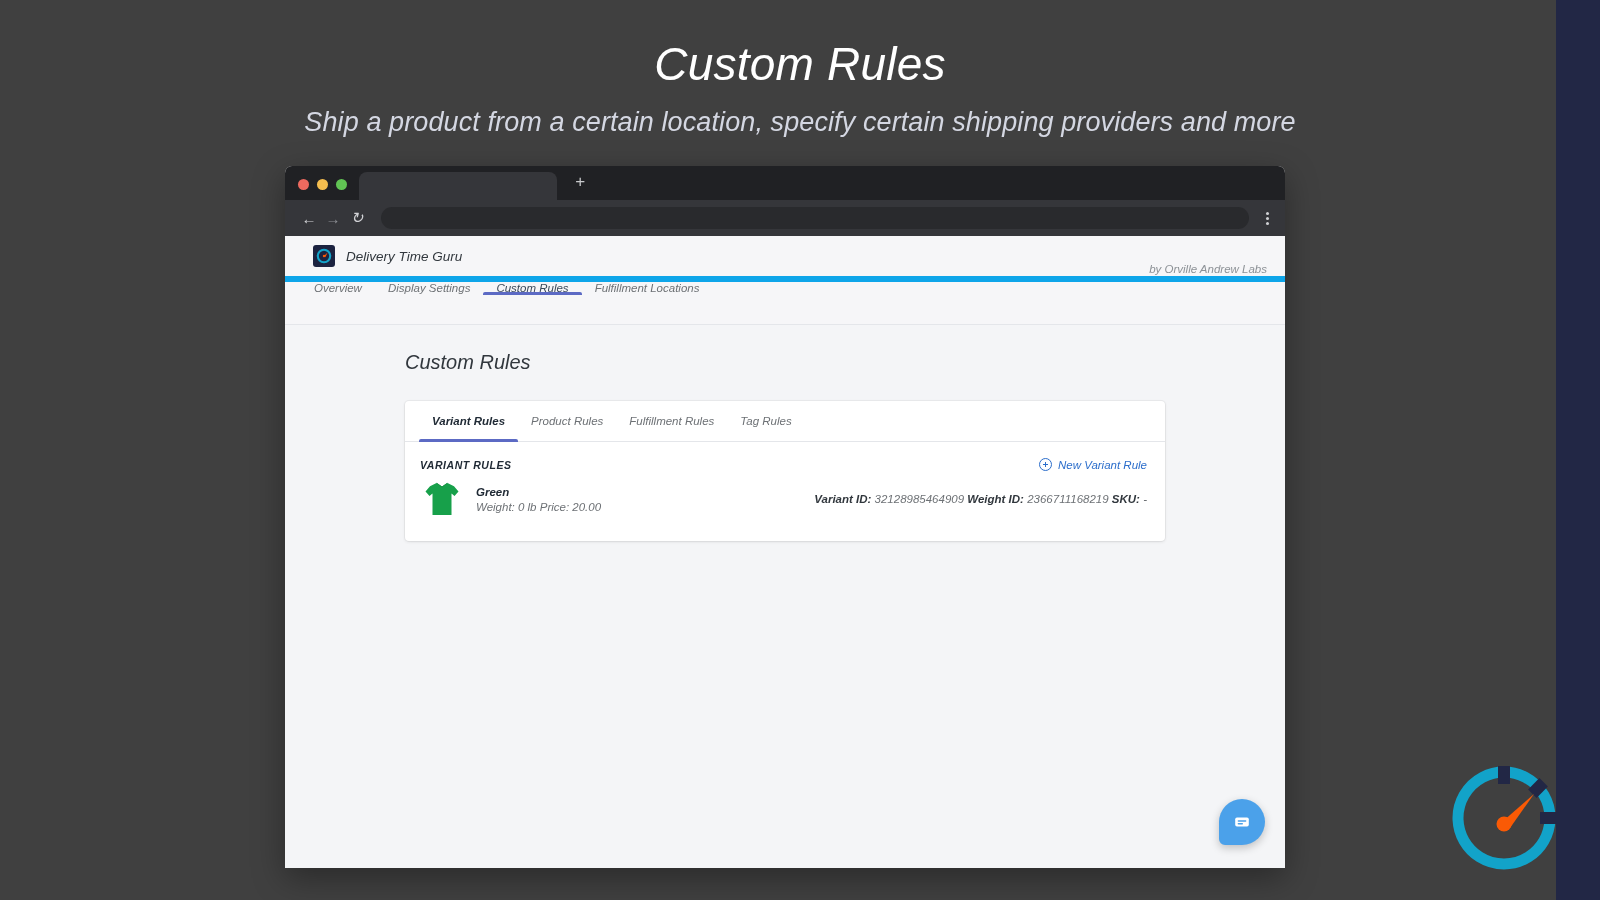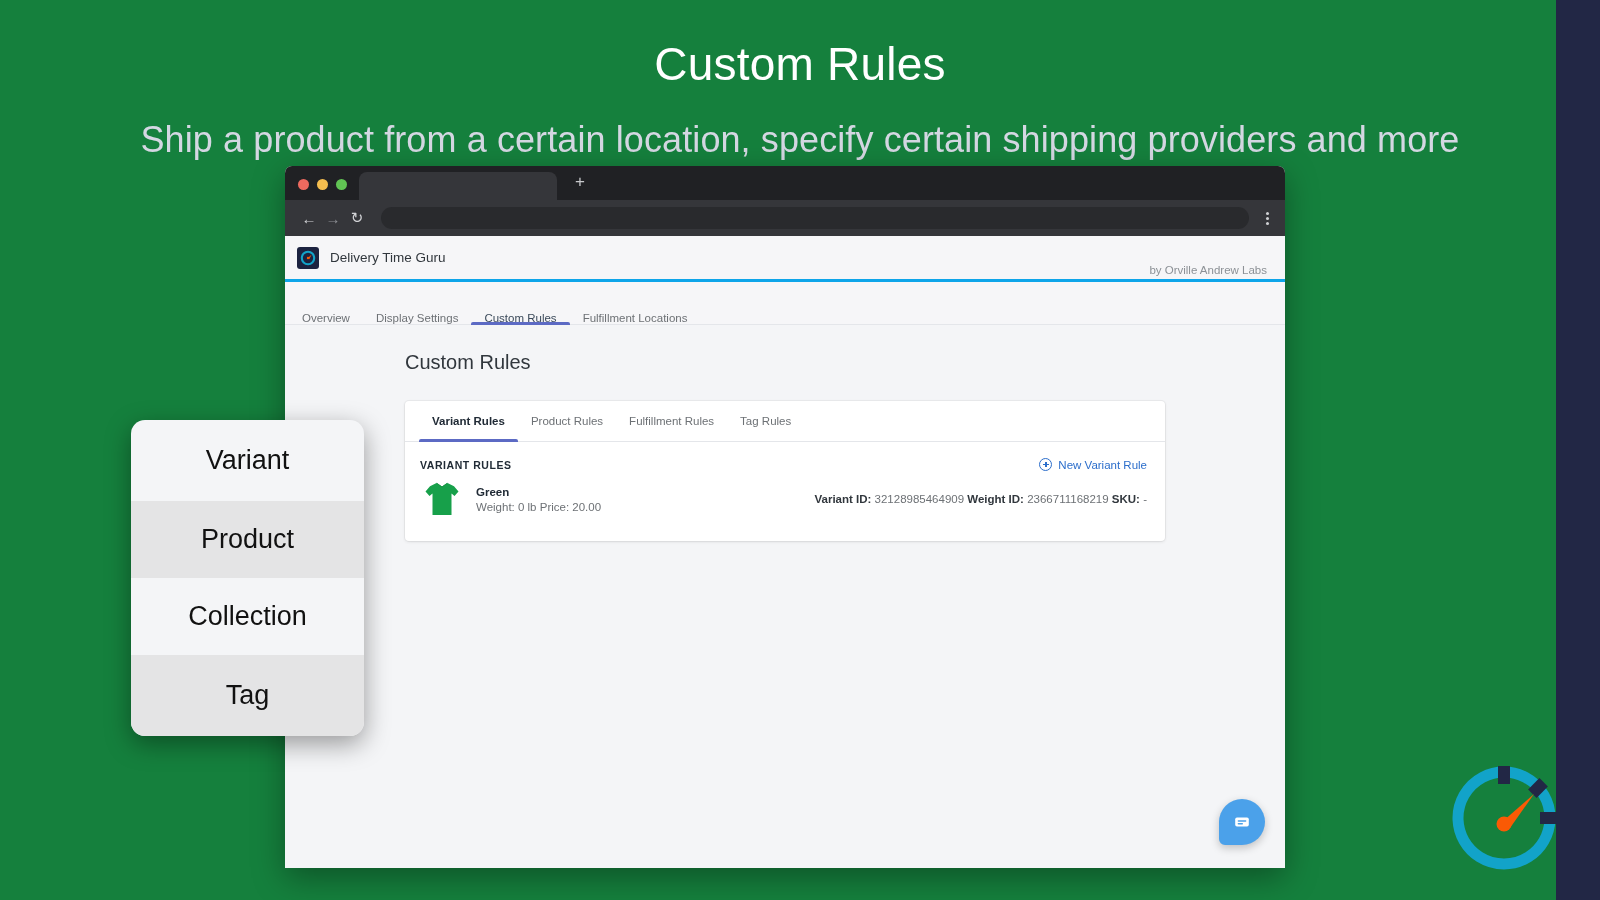--- a/index.html
+++ b/index.html
@@ -2,35 +2,35 @@
 <html><head>
 <meta charset="utf-8">
 <style>
   * { box-sizing: border-box; margin: 0; padding: 0; }
   html, body {
     width: 1600px; height: 900px;
     background: #222745;
     font-family: "Liberation Sans", sans-serif;
     overflow: hidden;
   }
-  .stage { position: relative; width: 1556px; height: 900px; background: #15803d; }
+  .stage { position: relative; width: 1556px; height: 900px; background: #404040; font-style: italic; }
 
   
   .hero { position: absolute; top: 0; left: 0; width: 1600px; text-align: center; }
   .hero-title {
     margin-top: 38px;
     font-size: 46px;
     font-weight: 400;
     color: #ffffff;
     letter-spacing: 0.2px;
     line-height: 1.15;
   }
   .hero-sub {
-    margin-top: 28px;
-    font-size: 36px;
+    margin-top: 16px;
+    font-size: 27px;
     font-weight: 400;
     color: #d4d7e2;
     letter-spacing: 0.1px;
   }
 
   
   .browser {
     position: absolute;
     left: 285px; top: 166px;
     width: 1000px; height: 702px;
@@ -75,35 +75,35 @@
     background: #292a2d; border-radius: 11px;
     margin: 0 10px 0 12px;
   }
   .kebab { color: #cfd0d3; font-size: 14px; letter-spacing: 0; width: 16px; text-align: center; line-height: 8px; }
   .kebab i { display:block; width:3px; height:3px; border-radius:50%; background:#cfd0d3; margin:2px auto; }
 
   
   .app { background: #f4f5f7; height: calc(702px - 34px - 36px); position: relative; }
   .app-topbar {
     height: 46px; background: #f6f6f8;
-    border-bottom: 3px solid #0ea5e9;
-    display: flex; align-items: center;
-    padding: 0 18px 0 12px;
+    border-bottom: 6px solid #0ea5e9;
+    display: flex; align-items: center;
+    padding: 0 18px 0 28px;
   }
   .app-logo {
     width: 22px; height: 22px; border-radius: 3px;
     background: #1c2340; position: relative; flex: none;
   }
   .app-name { font-size: 13.5px; color: #31373d; margin-left: 11px; }
   .app-by { margin-left: auto; font-size: 11.5px; color: #8c9196; margin-top: 25px; }
 
   .navtabs {
     height: 43px; background: #f6f6f8;
     border-bottom: 1px solid #e4e6ea;
-    display: flex; align-items: flex-end; padding-left: 4px;
+    display: flex; align-items: flex-start; padding-left: 16px;
     position: relative;
   }
   .navtab {
     display: flex; align-items: center;
     padding: 0 13px;
     font-size: 11.5px; color: #6d7175;
     position: relative; cursor: default;
   }
   .navtab.active { color: #3b4a5a; }
   .navtab.active::after {
@@ -308,26 +308,20 @@
         <svg width="20" height="20" viewBox="0 0 20 20">
           <rect x="3.2" y="5.4" width="13.6" height="9.2" rx="1.8" fill="#ffffff"></rect>
           <rect x="5.6" y="8.2" width="8.8" height="1.5" rx="0.75" fill="#4ba1ea"></rect>
           <rect x="5.6" y="11" width="5.4" height="1.5" rx="0.75" fill="#4ba1ea"></rect>
         </svg>
       </div>
 
     </div>
   </div>
 
-  <div class="dropdown">
-    <div class="dd-item first">Variant</div>
-    <div class="dd-item alt">Product</div>
-    <div class="dd-item">Collection</div>
-    <div class="dd-item alt last">Tag</div>
-  </div>
 
   <div class="corner-logo">
     <svg width="120" height="120" viewBox="0 0 120 120">
       <g fill="none" stroke="#12a3c9" stroke-width="11">
         <path d="M60 14 a46 46 0 1 0 0.01 0"></path>
       </g>
       <rect x="54" y="8" width="12" height="18" fill="#222745"></rect>
       <rect x="96" y="54" width="22" height="12" fill="#222745" transform="rotate(0 107 60)"></rect>
       <rect x="88" y="22" width="12" height="16" fill="#222745" transform="rotate(45 94 30)"></rect>
       <path d="M58 64 L90 36 L66 70 Z" fill="#fa5a05"></path>

